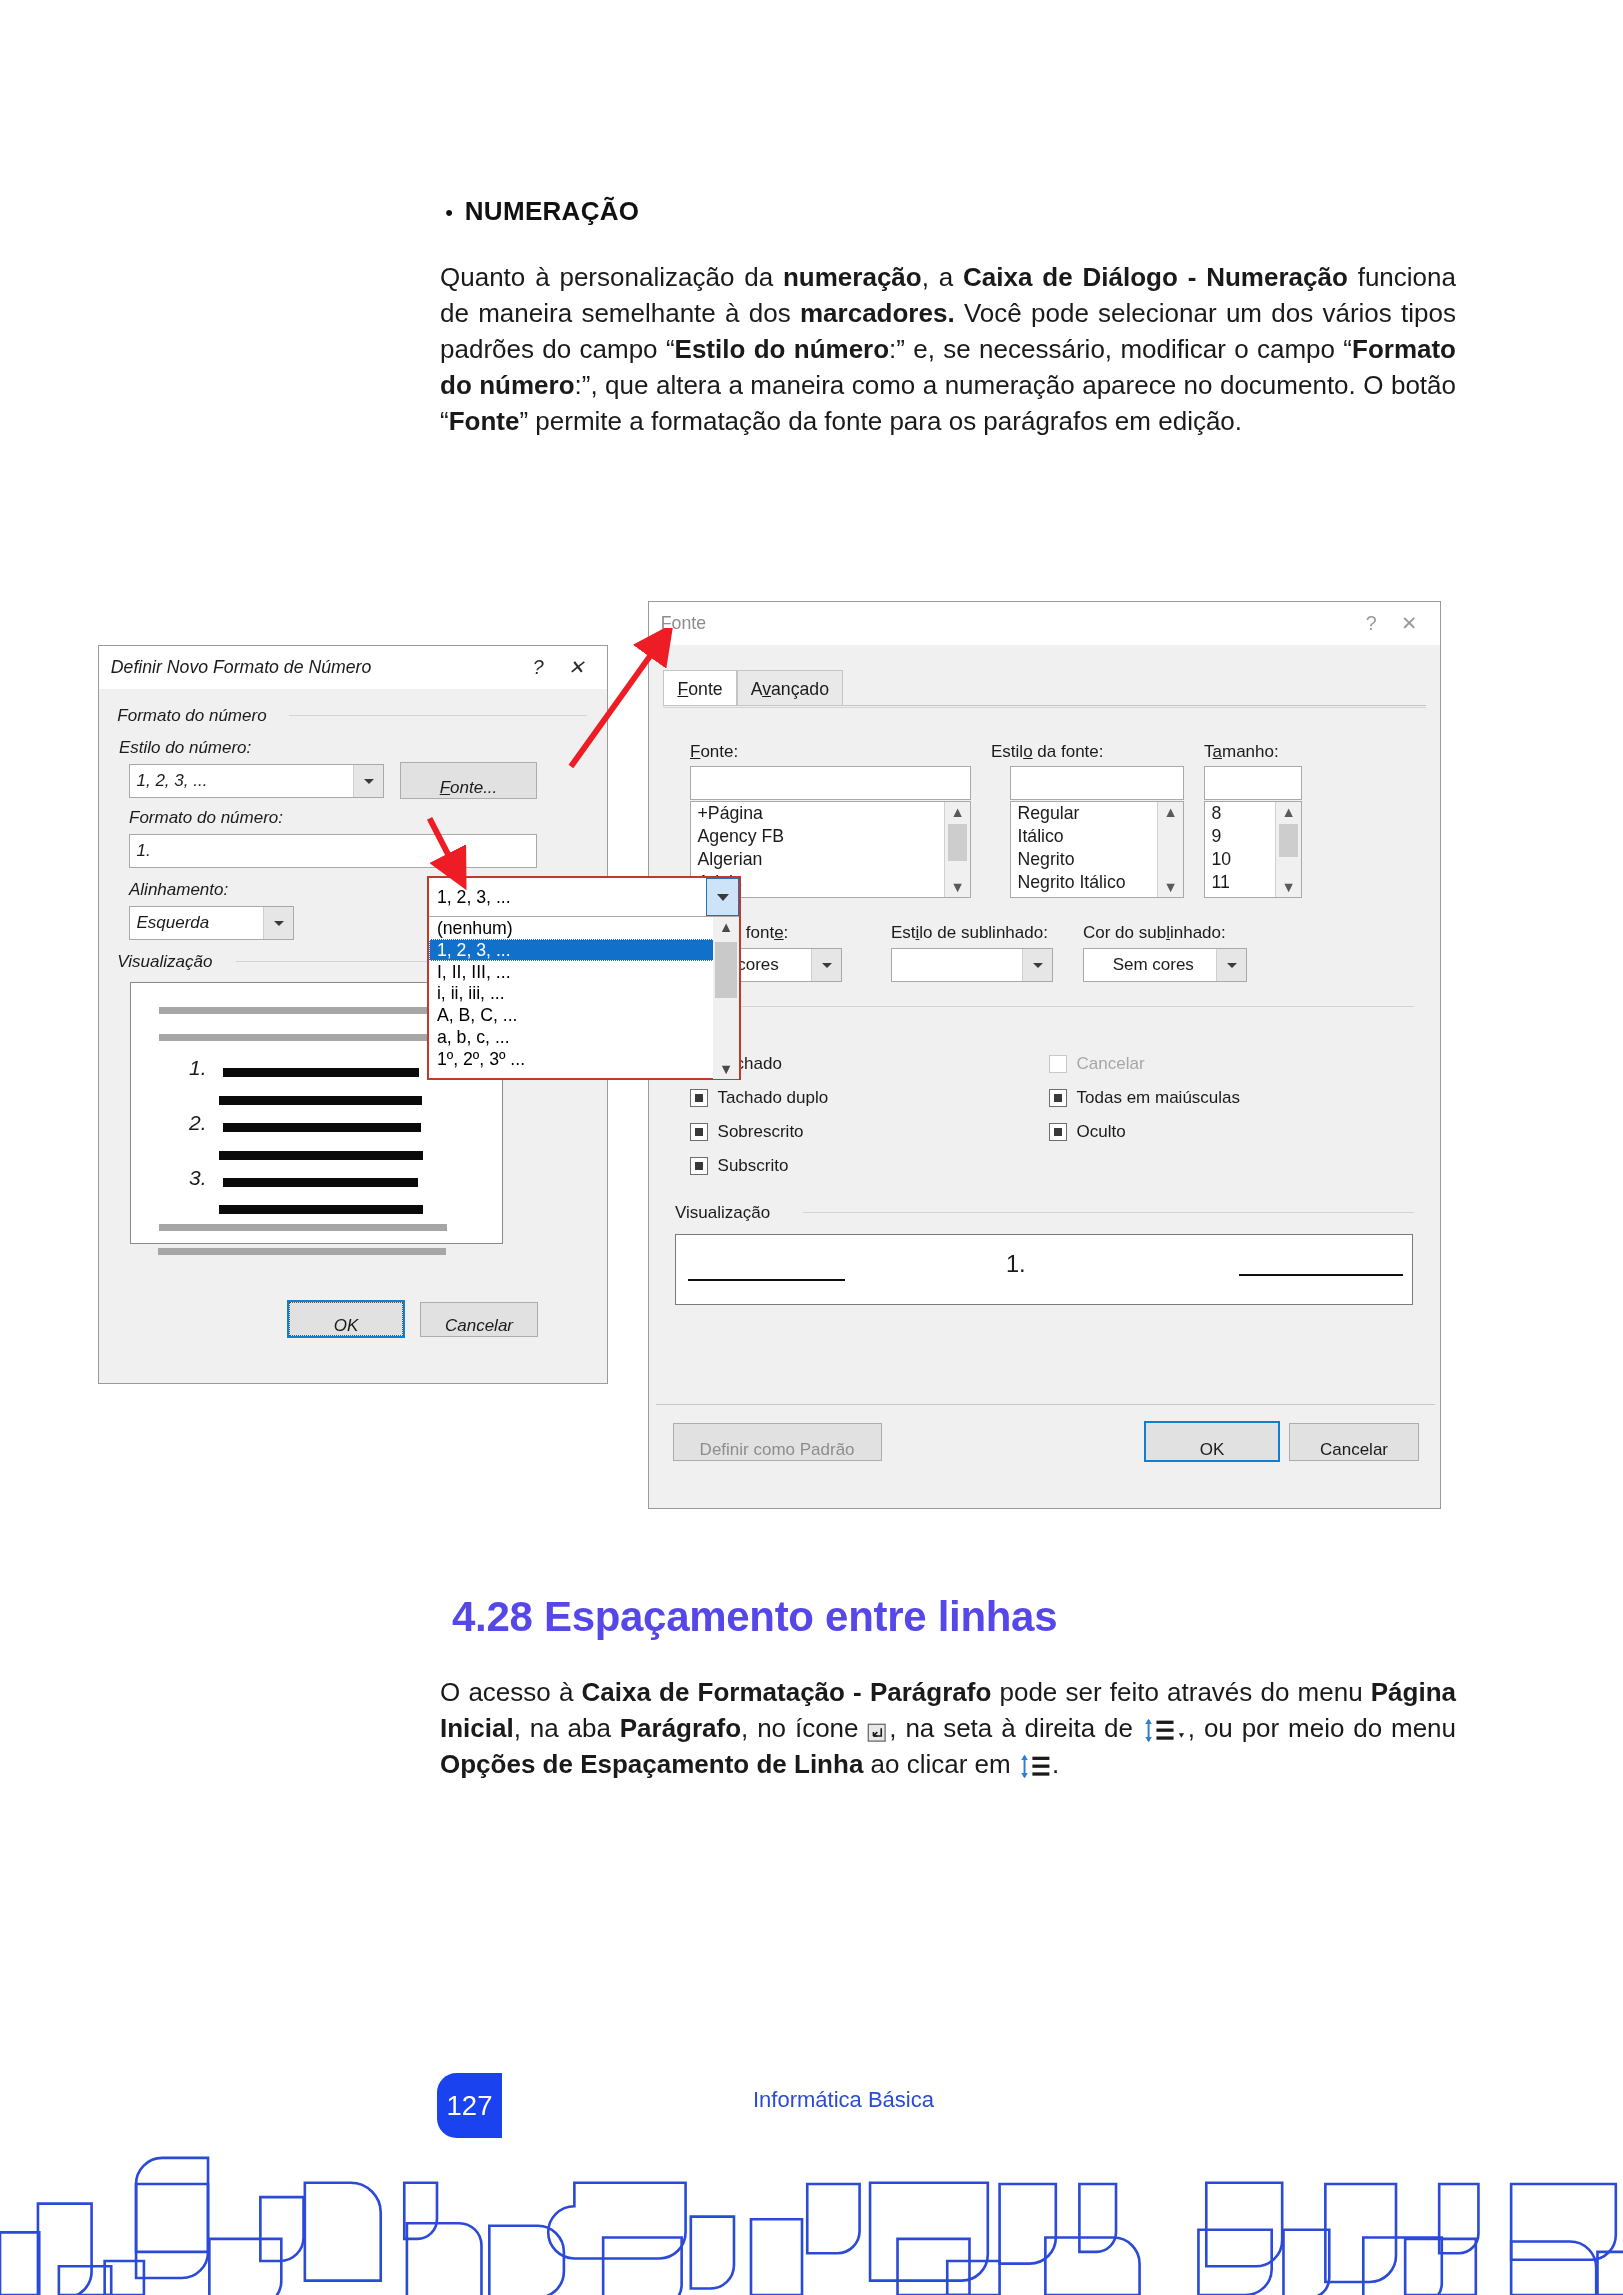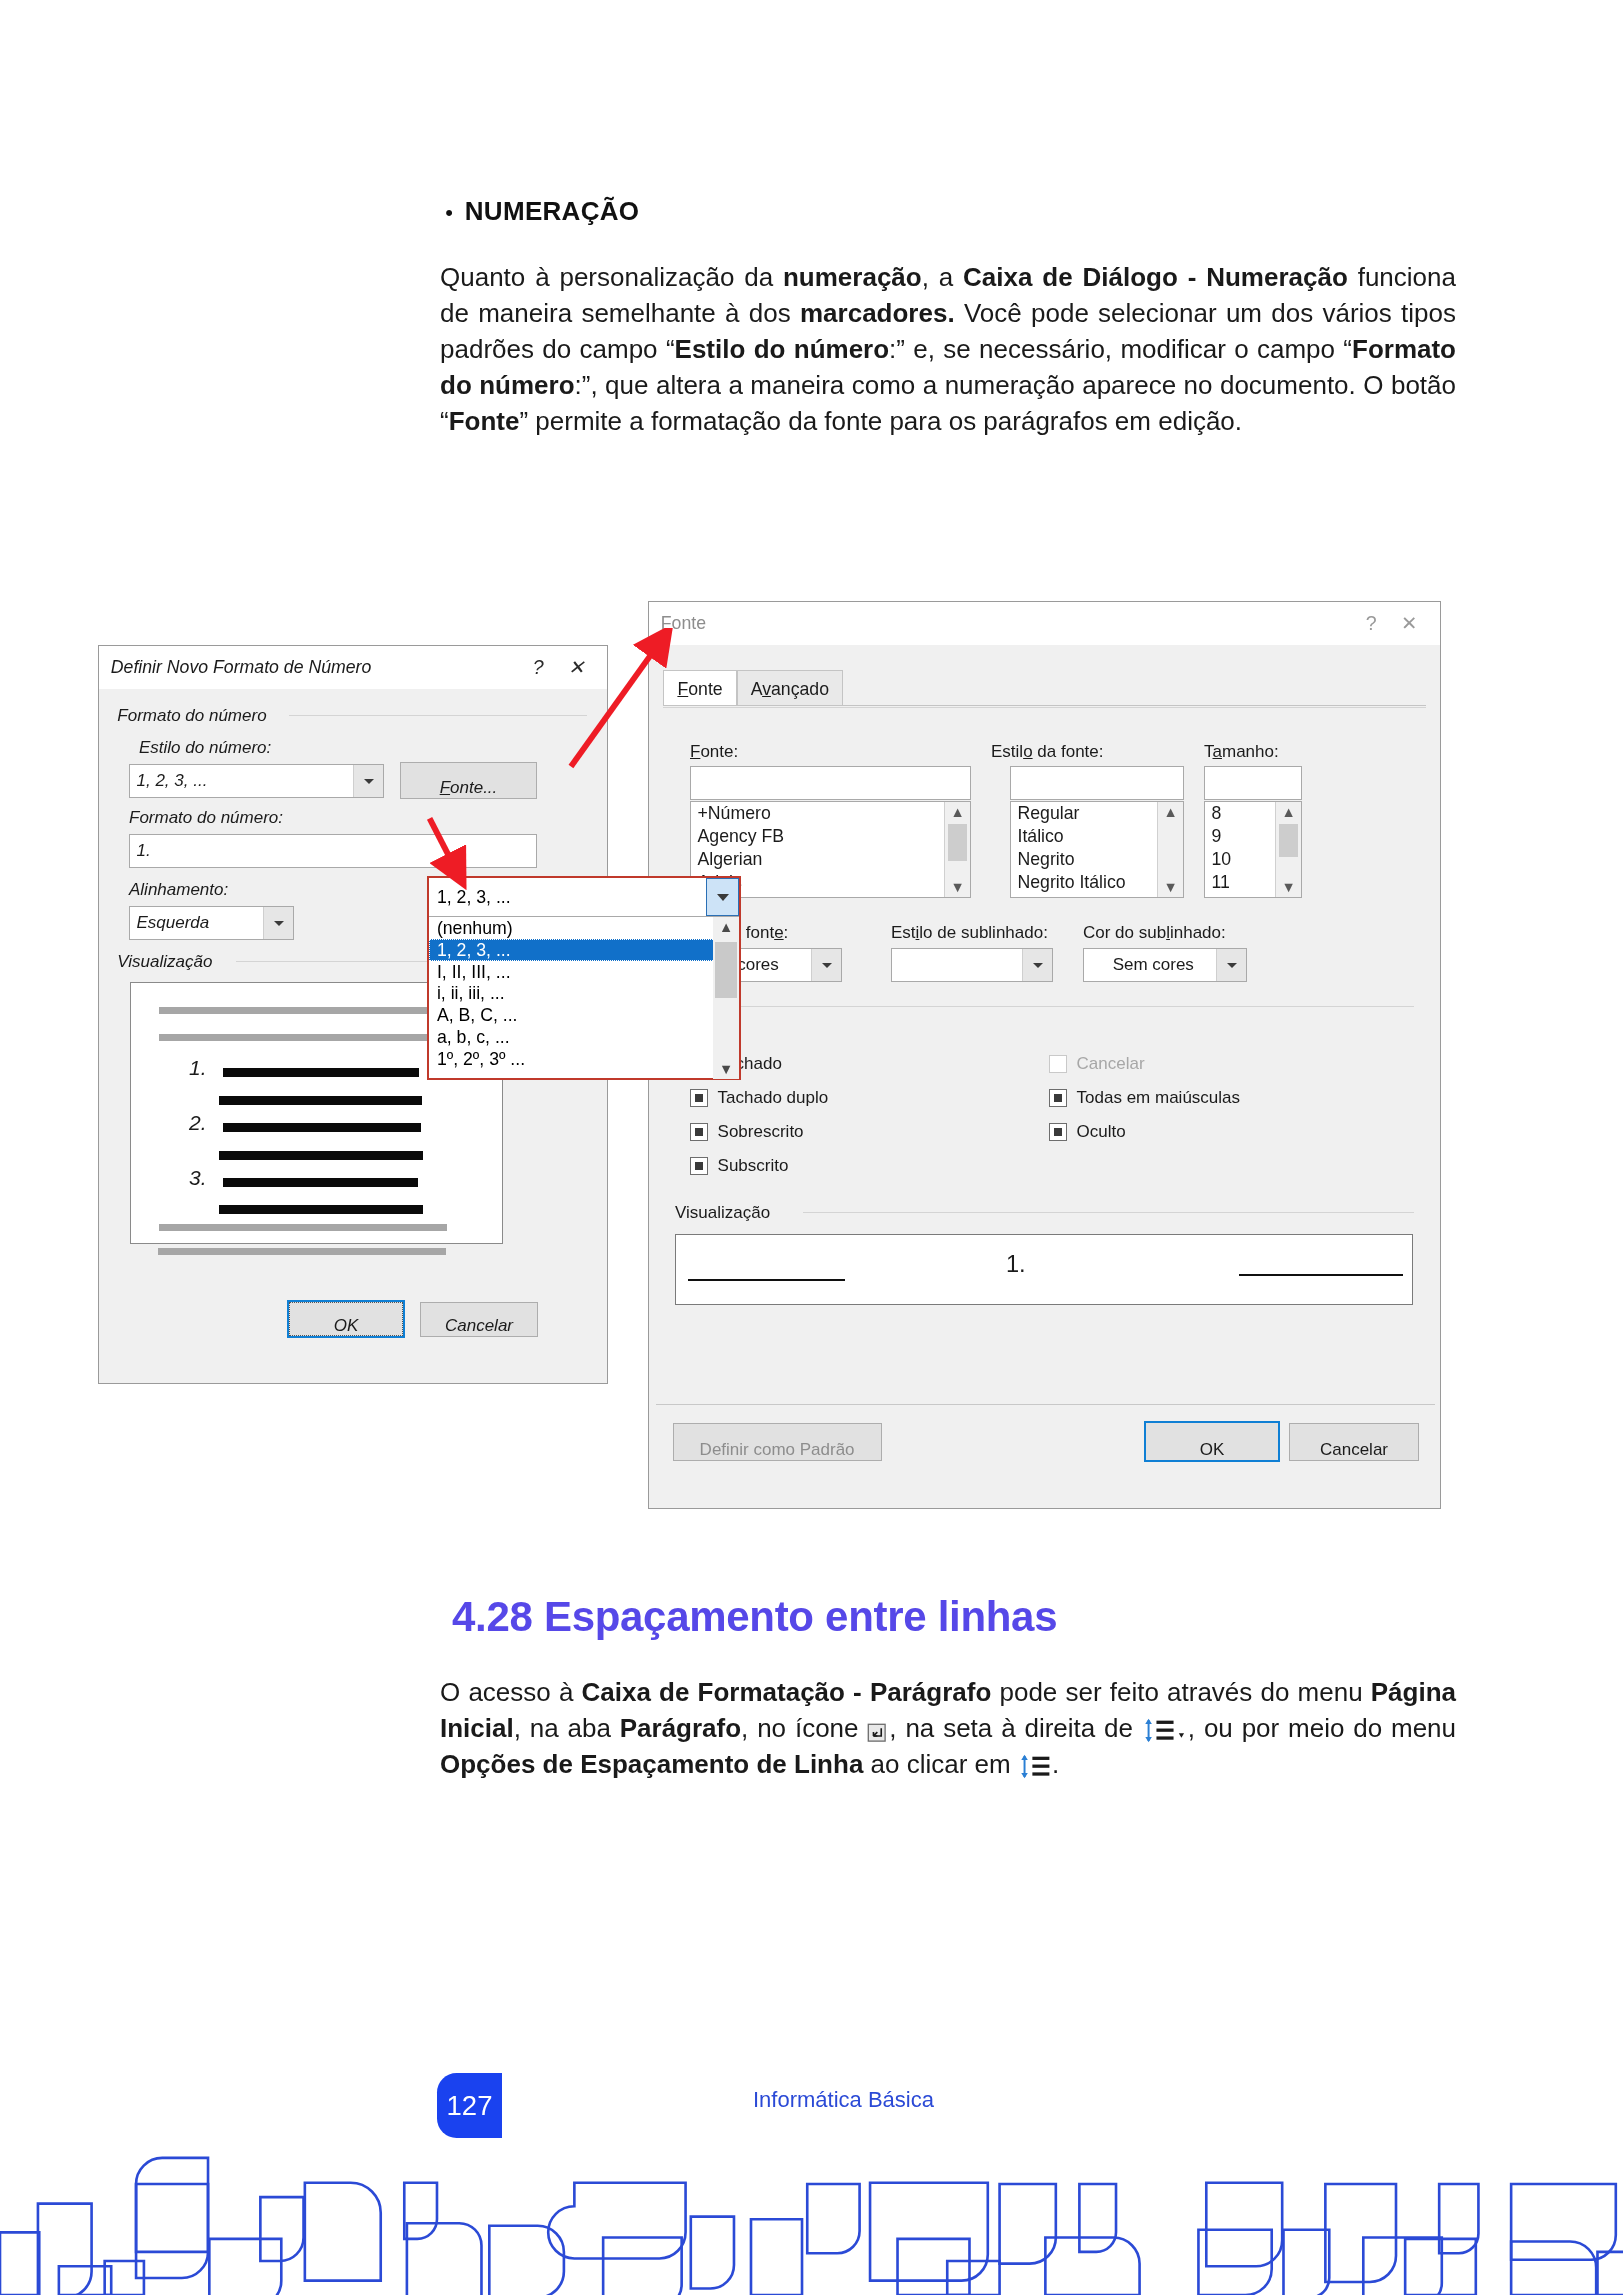--- a/index.html
+++ b/index.html
@@ -180,21 +180,21 @@
 
     <div class="dlg-title">
       <span class="t">Definir Novo Formato de Número</span>
       <span class="btn">?</span>
       <span class="btn">✕</span>
     </div>
 
     <div class="grp-label" style="left:18.3px; top:60px;">Formato do número</div>
     <div class="grp-line" style="left:190px; top:69px; width:298px;"></div>
 
-    <div class="lbl" style="left:40px; top:92px;">Estilo do número:</div>
+    <div class="lbl" style="left:20px; top:92px;">Estilo do número:</div>
 
     <div class="combo" style="left:30px; top:118px; width:255px; height:34px;">
       <span class="val">1, 2, 3, ...</span>
       <span class="arrow">
           <i class="chev sm"></i>
         </span>
     </div>
 
     <div class="pbtn" style="left:301px; top:116px; width:137px; height:37px;">
       <span><u>F</u>onte...</span>
@@ -257,21 +257,21 @@
     <div class="tabstrip" style="left:14.4px; top:68px;">
       <div class="tab active"><u>F</u>onte</div>
       <div class="tab">A<u>v</u>ançado</div>
     </div>
     <div class="tabline" style="left:14.4px; top:103px; width:763px;"></div>
     <div class="grp-line" style="left:14.4px; top:105px; width:763px;"></div>
 
     <div class="lbl" style="left:41px; top:140px;"><u>F</u>onte:</div>
     <div class="field" style="left:41px; top:164px; width:281px; height:34px;"></div>
     <div class="listbox" style="left:41px; top:199px; width:281px; height:97px;">
-      <div class="li">+Número</div>
+      <div class="li">+Página</div>
       <div class="li">Agency FB</div>
       <div class="li">Algerian</div>
       <div class="li">Arials</div>
       <div class="li">Arials Display</div>
       <div class="lb-scroll">
         <span class="ar">▲</span>
         <span class="ar">▼</span>
         <span class="thumb" style="top:22px; height:37px;"></span>
       </div>
     </div>

